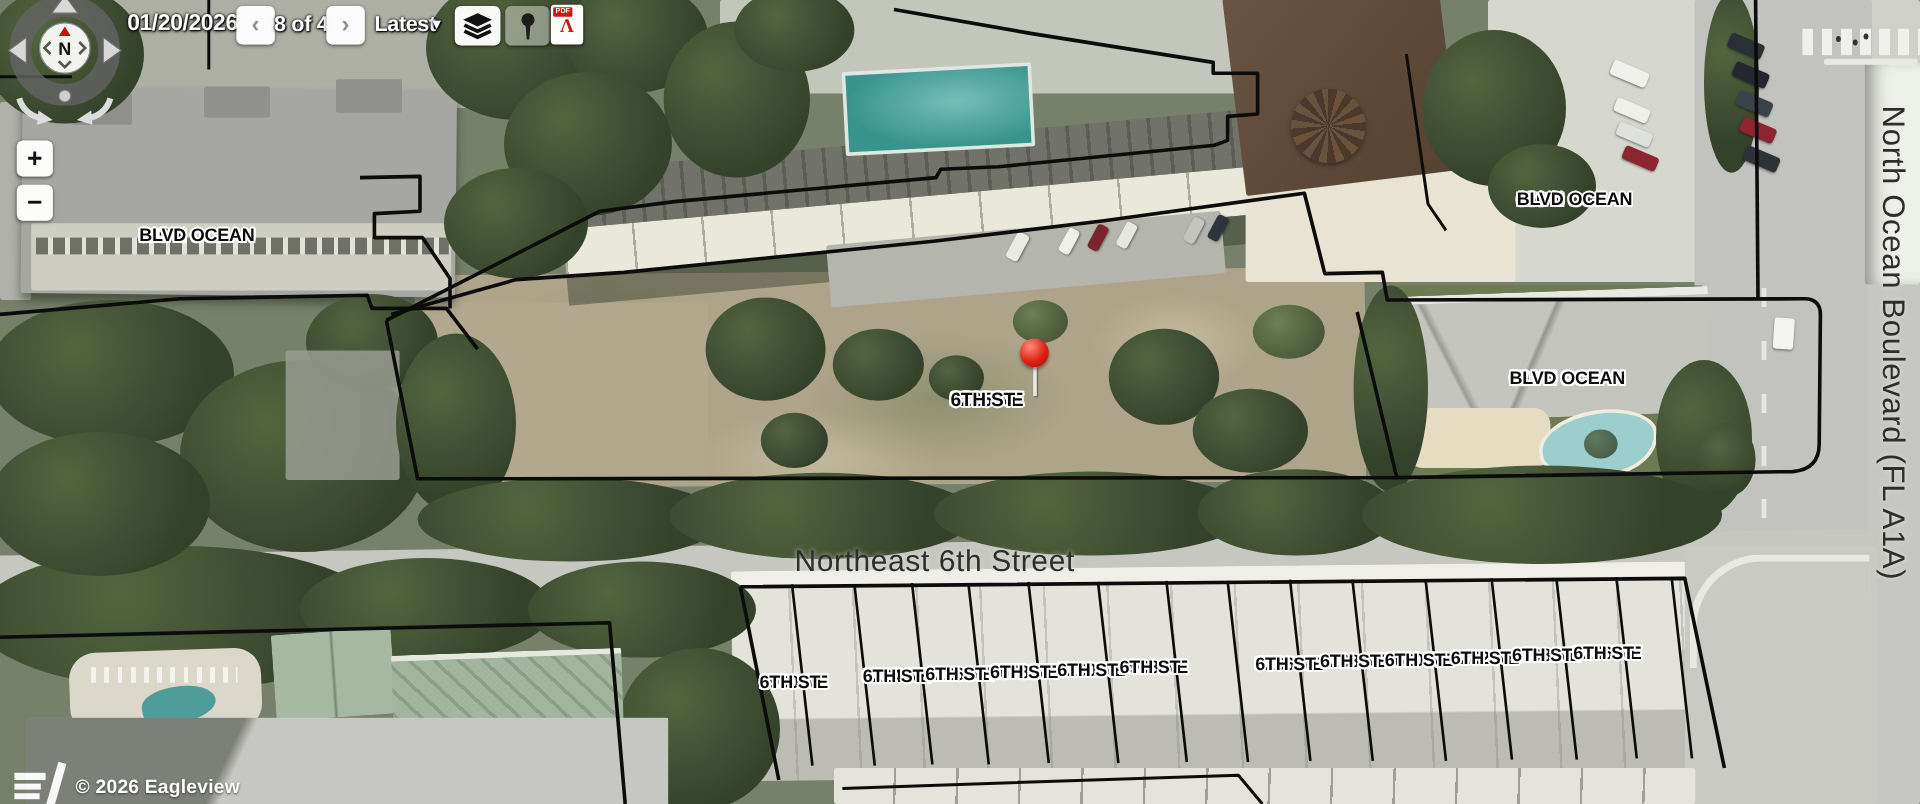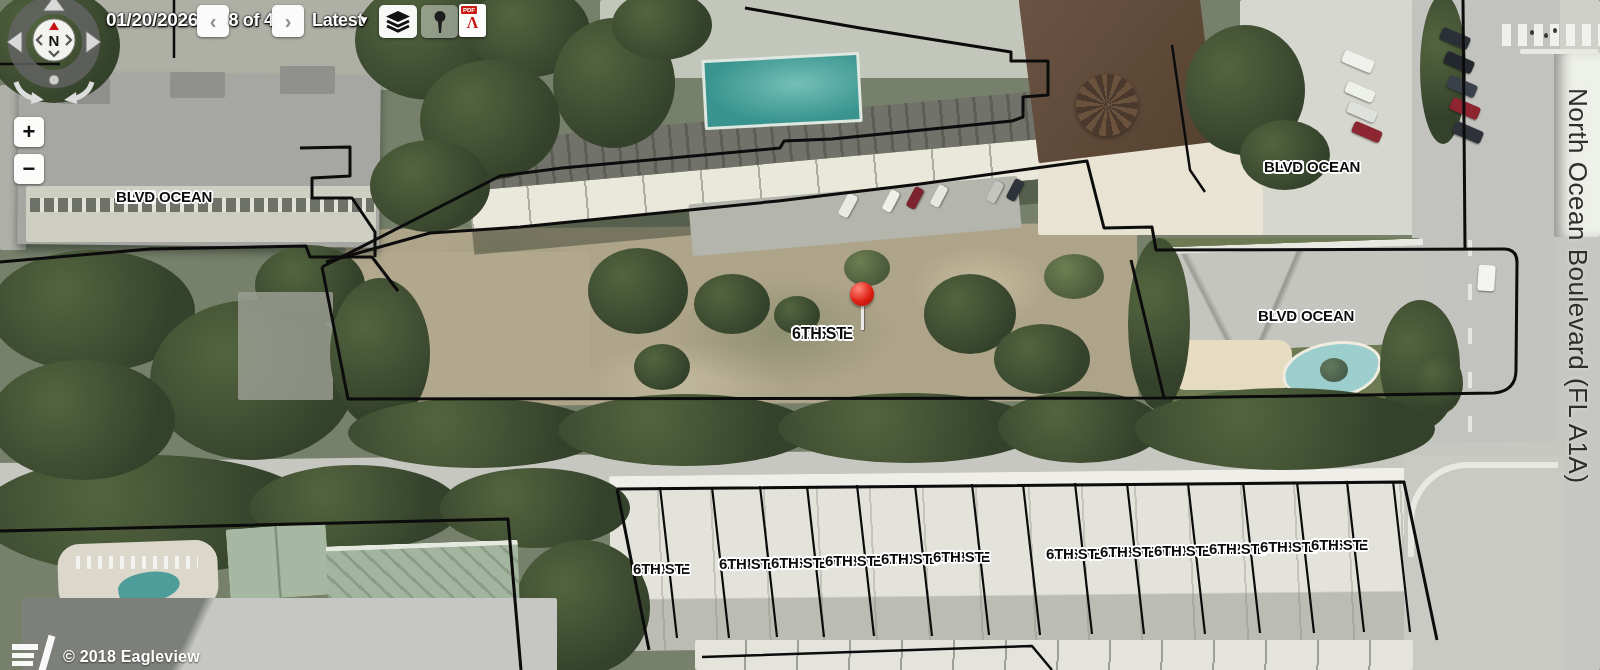--- a/index.html
+++ b/index.html
@@ -211,20 +211,21 @@
   <div style="left:840px;top:282px;width:50px;height:60px;cursor:pointer;">
     <div style="left:21px;top:24px;width:2.5px;height:24px;background:#e9e9e6;box-shadow:1px 1px 1px rgba(40,40,40,.5);"></div>
     <div style="left:10px;top:0;width:24px;height:24px;border-radius:50%;
          background:radial-gradient(circle at 35% 28%,#ff8a7d,#e02015 55%,#9c0e07);box-shadow:0 2px 3px rgba(0,0,0,.4);"></div>
   </div>
   <div class="lbl" style="left:792px;top:326px;width:140px;font-size:16px;line-height:15.5px;">
     <span>3225 NE</span>
       <span>6TH ST</span>
   </div>
 
+  <div class="street" style="left:662px;top:454px;">Northeast 6th Street</div>
   <div class="street" style="left:1562px;top:88px;height:490px;writing-mode:vertical-rl;font-size:26px;">North Ocean Boulevard (FL A1A)</div>
 
   <div class="lbl" style="left:633px;top:562px;width:120px;">
       <span>1900 NE</span>
       <span>6TH ST</span>
     </div>
   <div class="lbl" style="left:719px;top:557px;width:120px;">
       <span>3224 NE</span>
       <span>6TH ST</span>
     </div>
@@ -268,21 +269,21 @@
       <span>3246 NE</span>
       <span>6TH ST</span>
     </div>
 
   <div style="left:10px;top:641px;width:52px;height:32px;">
     <div style="left:2px;top:3px;width:26px;height:6px;background:#fff;opacity:.95;"></div>
     <div style="left:2px;top:12px;width:22px;height:5px;background:#fff;opacity:.95;"></div>
     <div style="left:2px;top:20px;width:21px;height:5px;background:#fff;opacity:.95;"></div>
     <div style="left:33px;top:-6px;width:7px;height:40px;background:#fff;opacity:.95;transform:rotate(16deg);"></div>
   </div>
-  <div class="attr" style="left:63px;top:648px;">© 2018 Eagleview</div>
+  <div class="attr" style="left:63px;top:648px;">© 2026 Eagleview</div>
 
   <div class="tbtxt" style="left:106px;top:9px;">01/20/2026</div>
   <div class="tbtn" style="left:197px;top:5px;">
       <span>‹</span>
     </div>
   <div class="tbtxt" style="left:228px;top:10px;width:46px;text-align:center;font-size:18px;">8 of 4</div>
   <div class="tbtn" style="left:272px;top:5px;">
       <span>›</span>
     </div>
   <div class="tbtxt" style="left:312px;top:10px;font-size:18px;cursor:pointer;">Latest</div>

